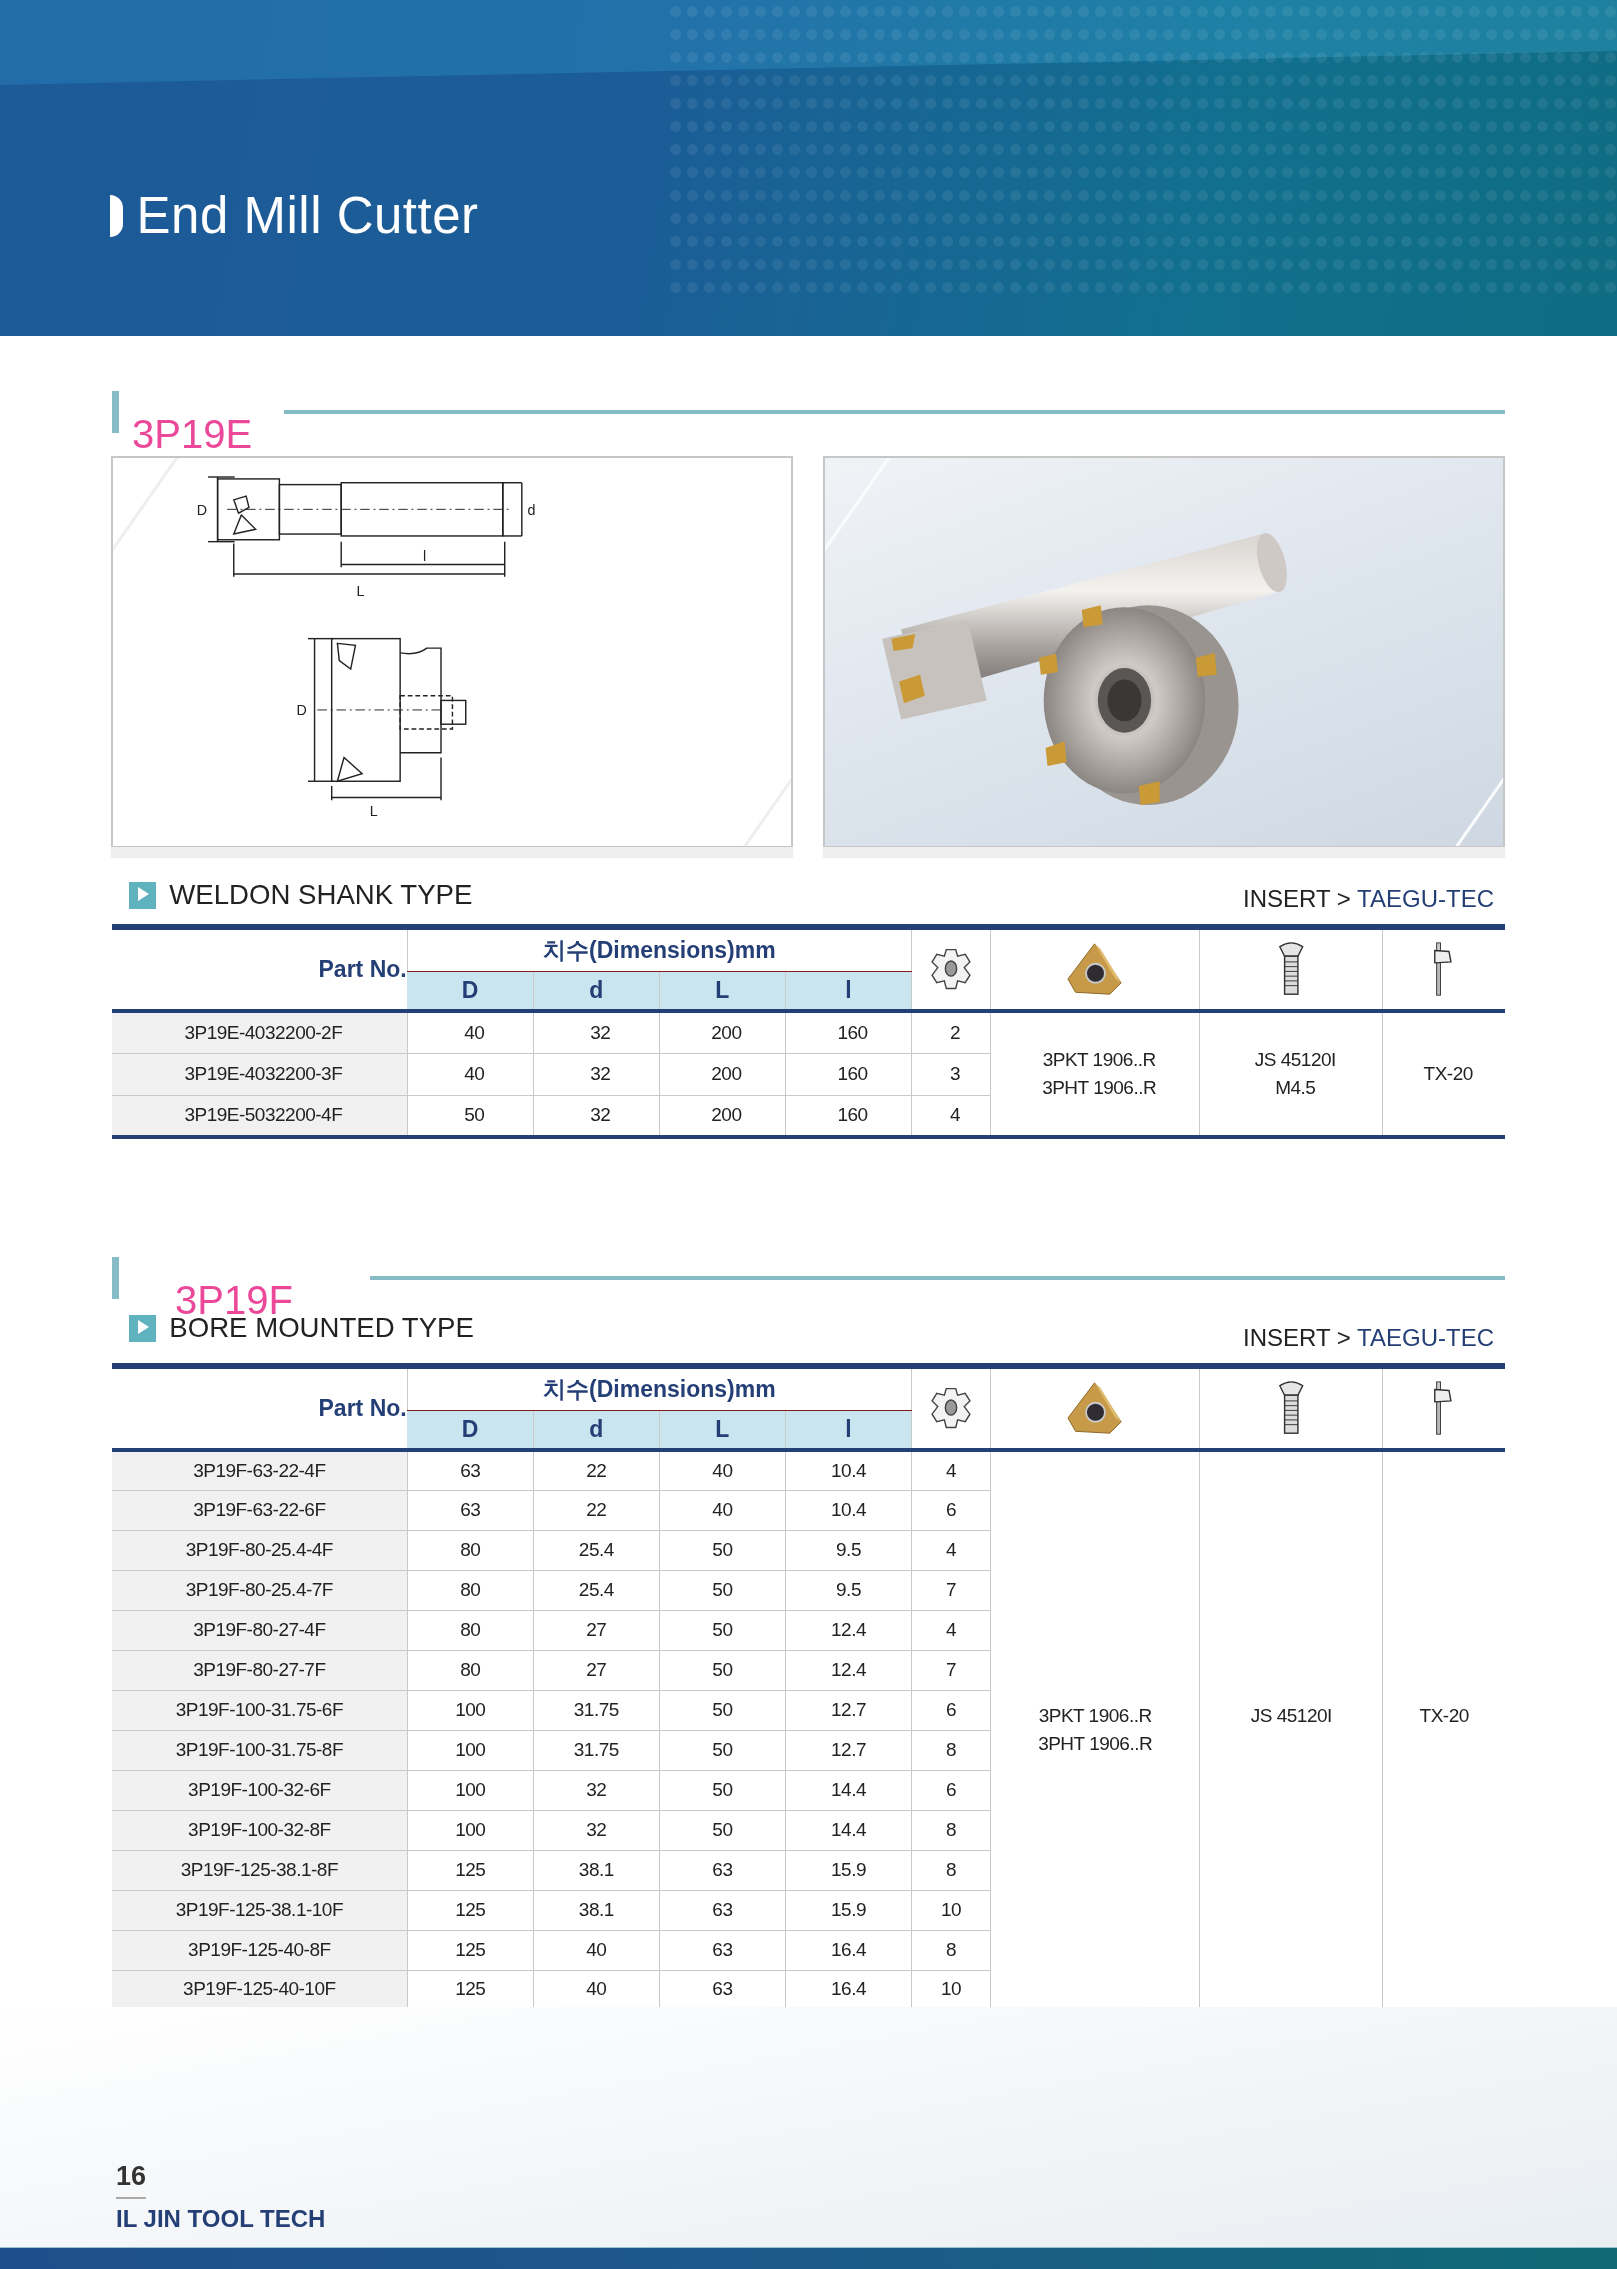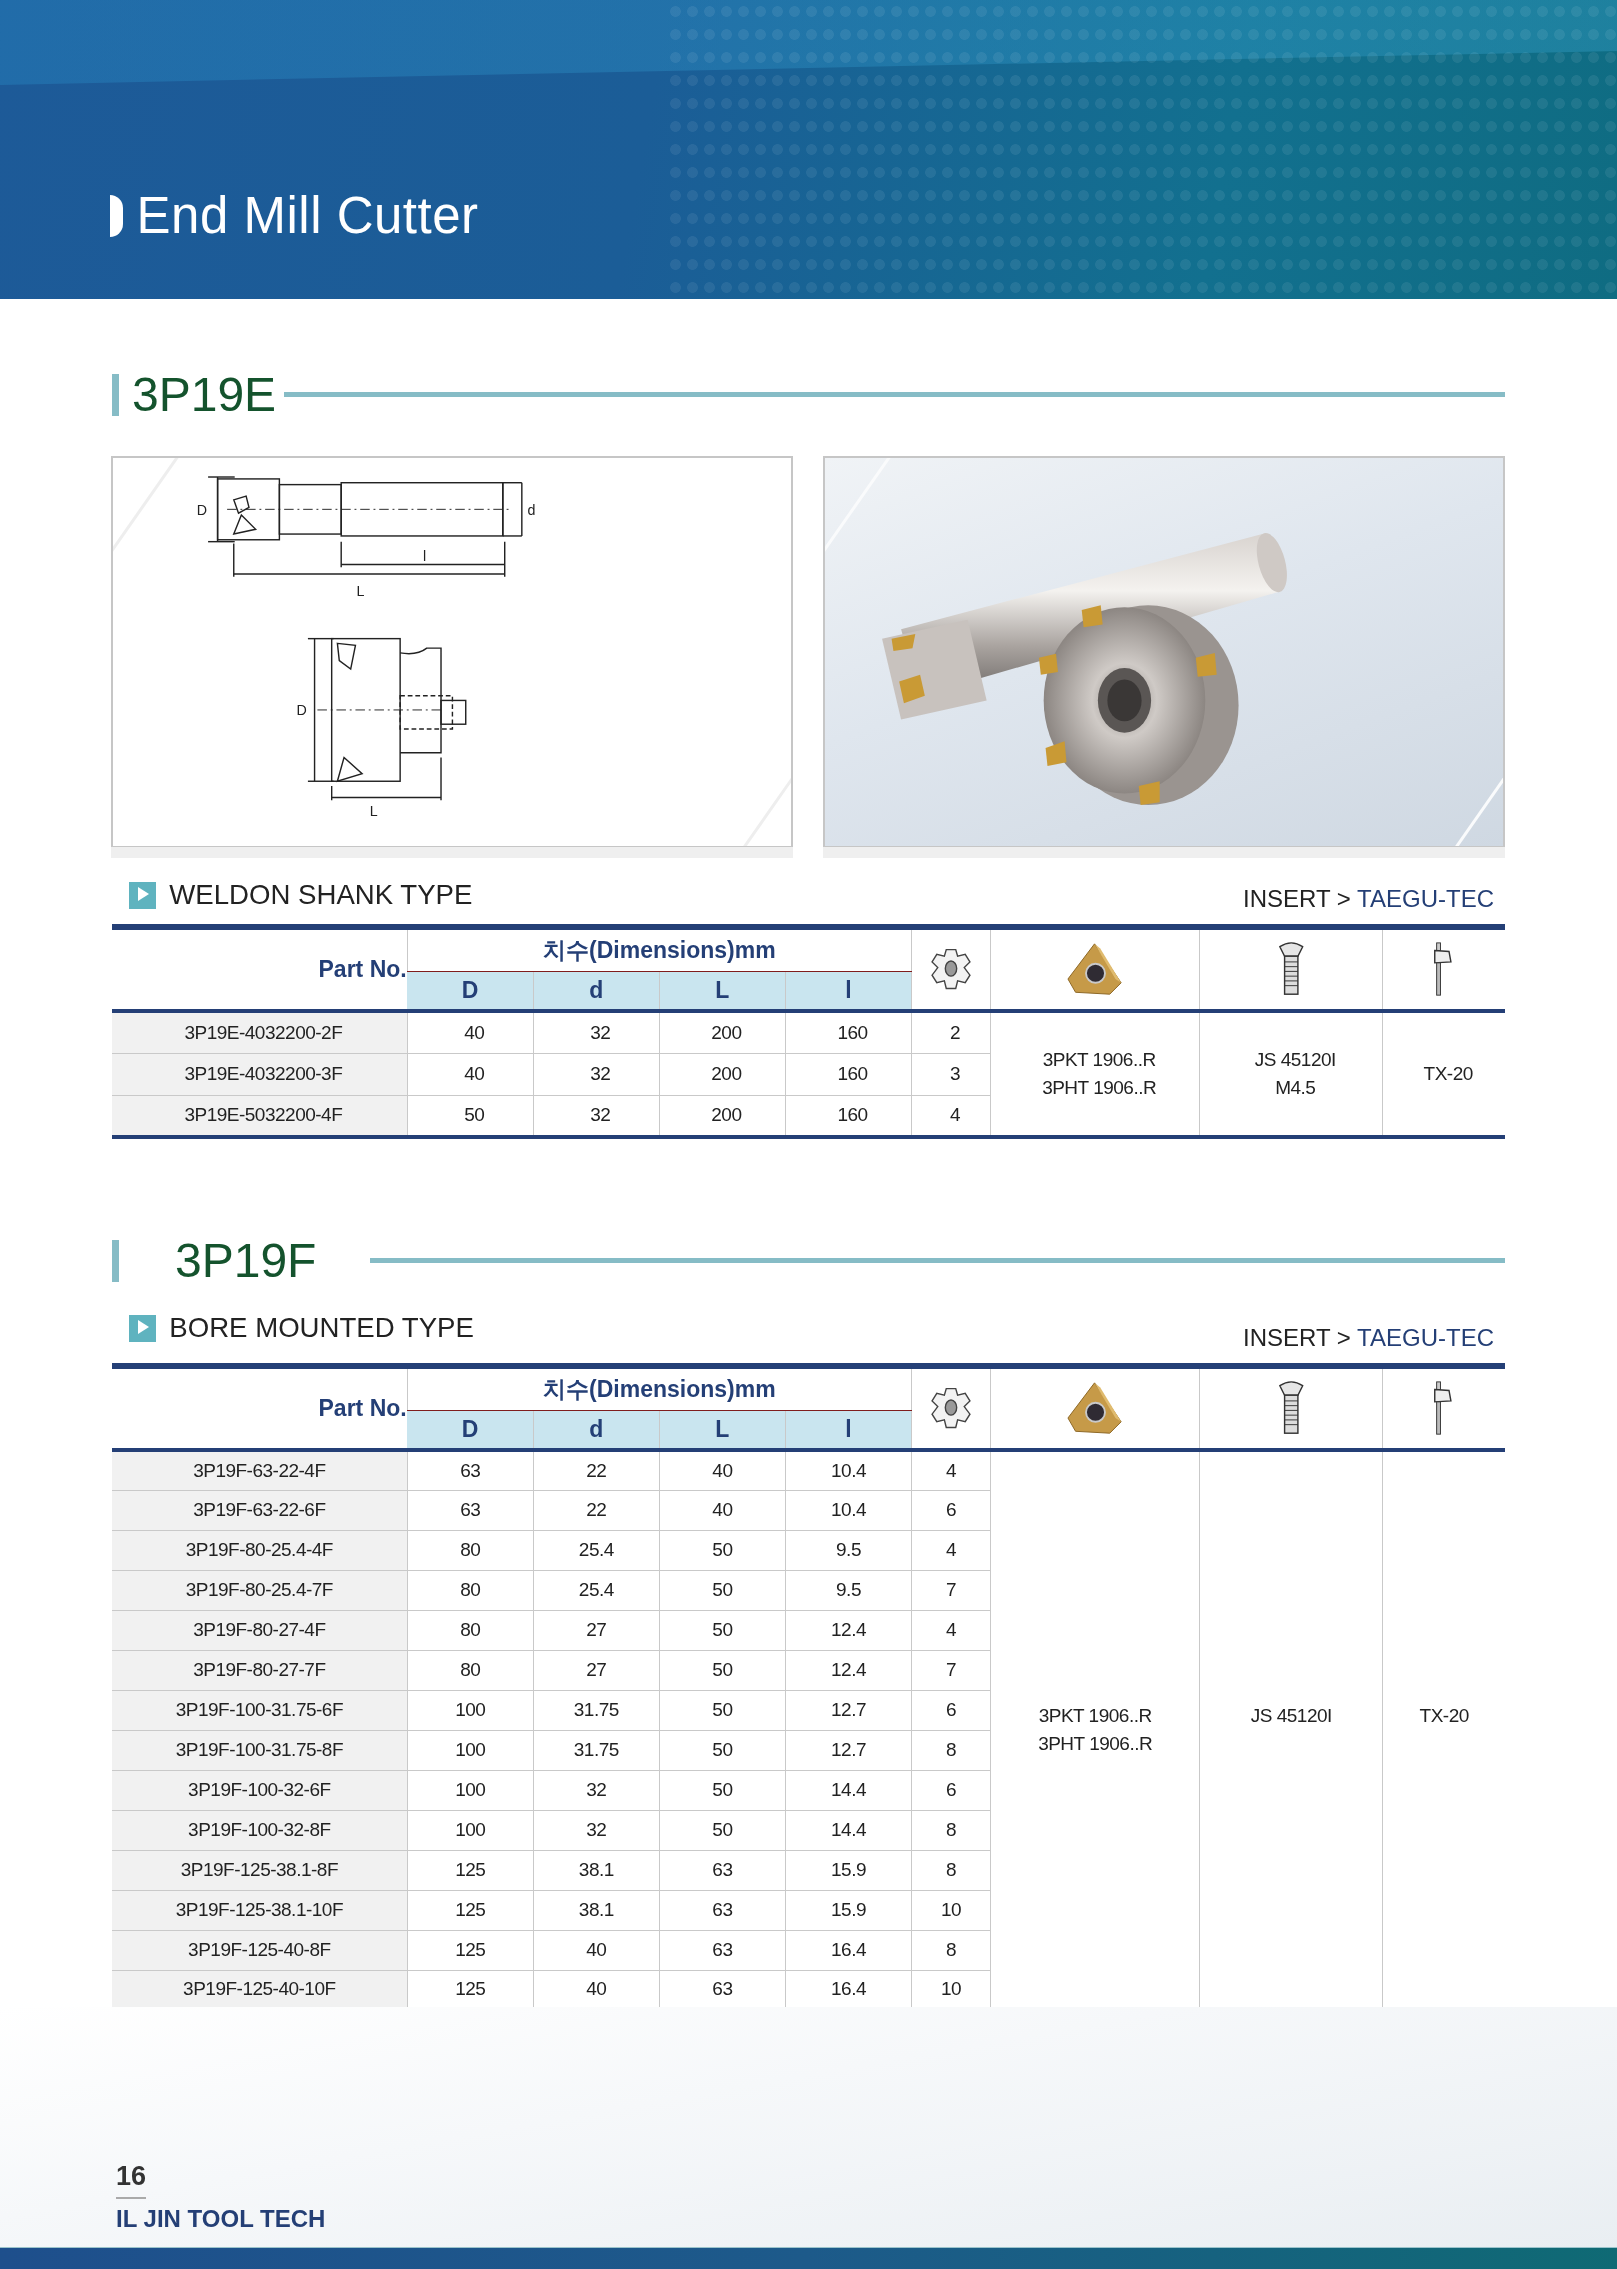--- a/index.html
+++ b/index.html
@@ -1,21 +1,21 @@
 <!DOCTYPE html>
 <html style="font-size:15px"><head>
 <meta charset="utf-8">
 <style>
   * { box-sizing: border-box; margin: 0; padding: 0; }
   html, body { width: 1618px; height: 2269px; background: #ffffff; overflow: hidden; }
   body { position: relative; font-family: "Liberation Sans", "DejaVu Sans", sans-serif; color: #222; }
 
   
   .banner {
-    position: absolute; left: 0; top: 0; width: 1618px; height: 299px;
+    position: absolute; left: 0; top: 0; width: 1618px; height: 336px;
     background: linear-gradient(100deg, #1d5a98 0%, #1b5d97 40%, #12708f 75%, #0f6c82 100%);
     overflow: hidden;
   }
   .banner::before {
     content: ""; position: absolute; left: -95px; top: -38px; width: 1902px; height: 105px;
     background: linear-gradient(90deg, rgba(40,140,200,0.35), rgba(60,170,210,0.35));
     transform: rotate(-1.2deg);
   }
   .banner::after {
     content: ""; position: absolute; right: 0; top: 0; width: 951px; height: 299px;
@@ -26,21 +26,21 @@
     position: absolute; left: 110px; top: 186px; display: flex; align-items: center; z-index: 2;
   }
   .half-disc {
     width: 13.3px; height: 42px; background: #fff; border-radius: 0 21px 21px 0; margin-right: 13.3px;
   }
   .banner-title span.t { font-size: 51px; color: #fff; letter-spacing: 0.5px; }
 
   
   .sec-head { position: absolute; left: 112px; display: flex; align-items: center; width: 1393px; }
   .sec-bar { width: 6.7px; height: 42px; background: #86bcc6; margin-right: 13.3px; }
-  .sec-title { font-size: 48px; color: #14532d; width: 152px; }
+  .sec-title { font-size: 40px; color: #ec4899; width: 152px; margin-top: 45px; }
   .sec-line { flex: 1; height: 4.8px; background: #86bcc6; margin-left: 0; }
 
   
   .fig-box {
     position: absolute; top: 456px; width: 682px; height: 392px;
     border: 2.9px solid #c6c6c6; background: #fff; overflow: hidden;
   }
   .fig-shadow {
     position: absolute; top: 847px; height: 11.4px; background: #efefef;
   }

